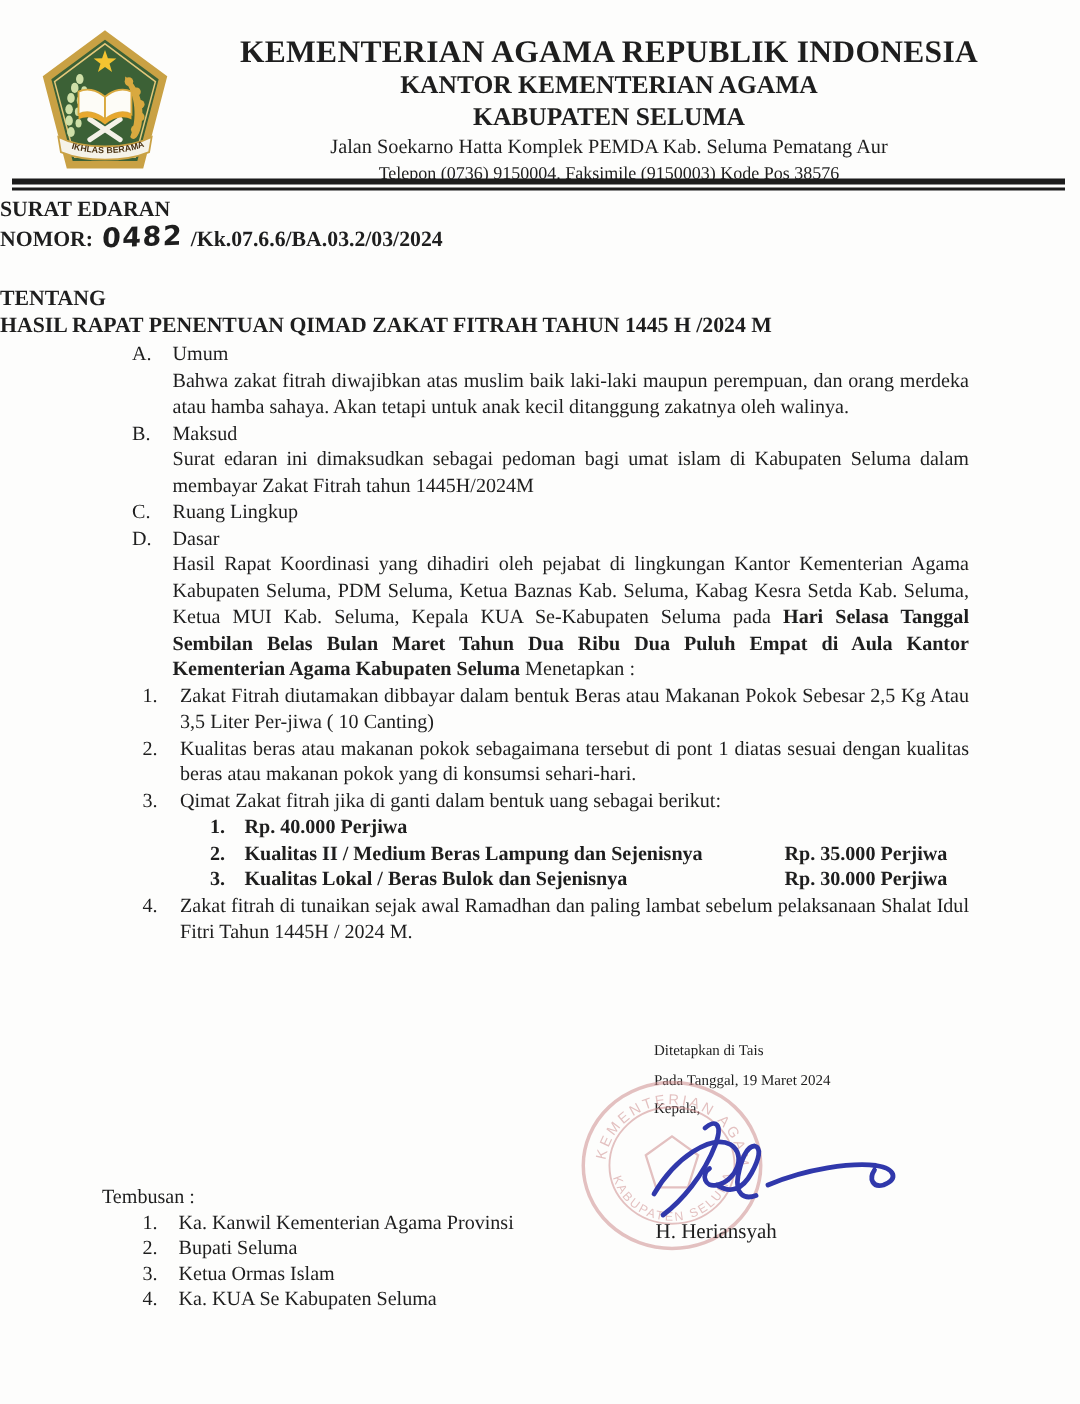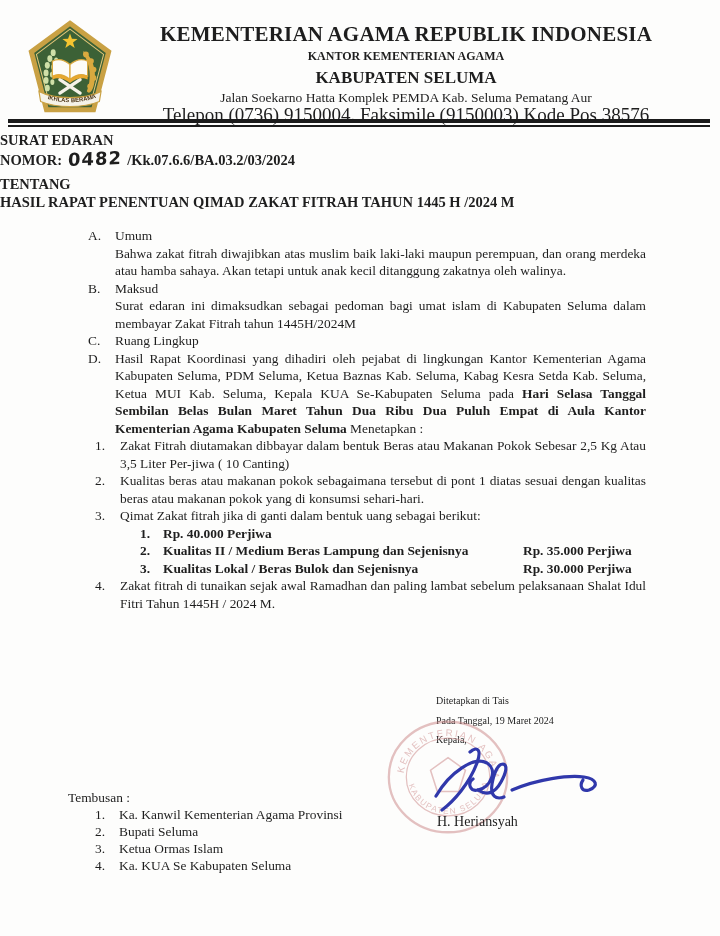--- a/index.html
+++ b/index.html
@@ -6,32 +6,32 @@
   .page {
     position:relative; width:720px; height:936px; margin:0 auto;
     background:#fdfdfc; color:#1e1e1e;
     font-family:"Liberation Serif", serif; overflow:hidden;
   }
   
   .letterhead { position:absolute; top:12px; left:28px; right:20px; display:flex; }
   .logo { width:84px; height:94px; flex:none; margin-top:8px; }
   .lh-text { flex:1; text-align:center; padding-top:10px; }
   .lh-ministry { font-size:21px; font-weight:bold; line-height:24px; letter-spacing:.2px; }
-  .lh-office   { font-size:12px; font-weight:bold; line-height:21px; }
+  .lh-office   { font-size:17px; font-weight:bold; line-height:21px; }
   .lh-regency  { font-size:17px; font-weight:bold; line-height:21px; }
   .lh-address  { font-size:13.5px; line-height:16.5px; margin-top:2px; }
-  .lh-contact  { font-size:19px; line-height:16.5px; }
+  .lh-contact  { font-size:12px; line-height:16.5px; }
   .rule { position:absolute; top:119px; left:8px; right:10px; height:2px;
           border-top:4px solid #1b1b1b; border-bottom:2px solid #1b1b1b; }
   
   .subject { position:absolute; top:131px; left:0; right:0; 
              font-weight:bold; font-size:14.5px; }
   .subject .l1 { line-height:18px; }
   .subject .l2 { line-height:20px; }
-  .subject .l3 { line-height:18px; margin-top:5px; }
+  .subject .l3 { line-height:18px; margin-top:20px; }
   .subject .l4 { line-height:18px; }
   .hand { font-family:"DejaVu Sans", sans-serif; font-size:18px; font-weight:600;
           display:inline-block; transform:rotate(-2deg) skewX(-4deg);
           margin:0 5px 0 6px; letter-spacing:1px; }
   
   .flow { position:absolute; top:227px; left:88px; width:558px;
           font-size:13.4px; line-height:17.5px; }
   .sec { display:flex; }
   .sec-marker { width:27px; flex:none; }
   .sec-body { flex:1; }
@@ -144,20 +144,21 @@
     <div class="sec">
       <div class="sec-marker">C.</div>
       <div class="sec-body">
         <div>Ruang Lingkup</div>
       </div>
     </div>
 
     <div class="sec">
       <div class="sec-marker">D.</div>
       <div class="sec-body">
+        <div>Dasar</div>
         <p><span>Hasil Rapat Koordinasi yang dihadiri oleh pejabat di lingkungan Kantor Kementerian Agama Kabupaten Seluma, PDM Seluma, Ketua Baznas Kab. Seluma, Kabag Kesra Setda Kab. Seluma, Ketua MUI Kab. Seluma, Kepala KUA Se-Kabupaten Seluma pada </span><b>Hari Selasa Tanggal Sembilan Belas Bulan Maret Tahun Dua Ribu Dua Puluh Empat di Aula Kantor Kementerian Agama Kabupaten Seluma</b><span> Menetapkan :</span></p>
       </div>
     </div>
 
     <div class="decisions">
       <div class="dec">
         <div class="dec-marker">1.</div>
         <div class="dec-body">
             <p>Zakat Fitrah diutamakan dibbayar dalam bentuk Beras atau Makanan Pokok Sebesar 2,5 Kg Atau 3,5 Liter Per-jiwa ( 10 Canting)</p>
           </div>

